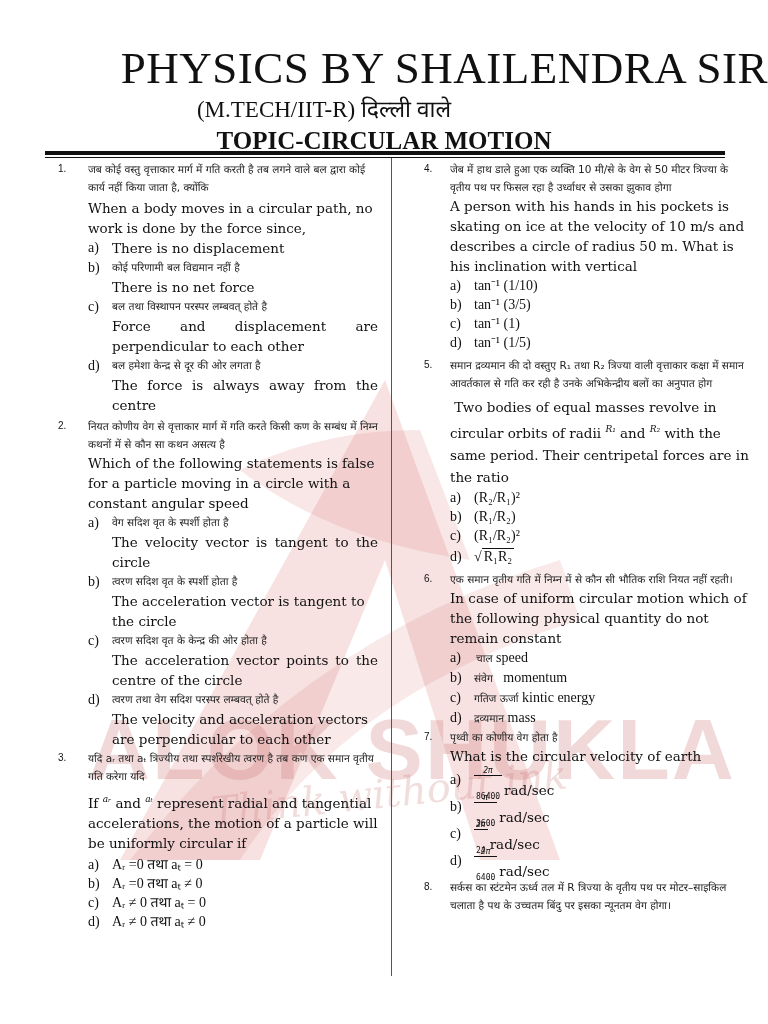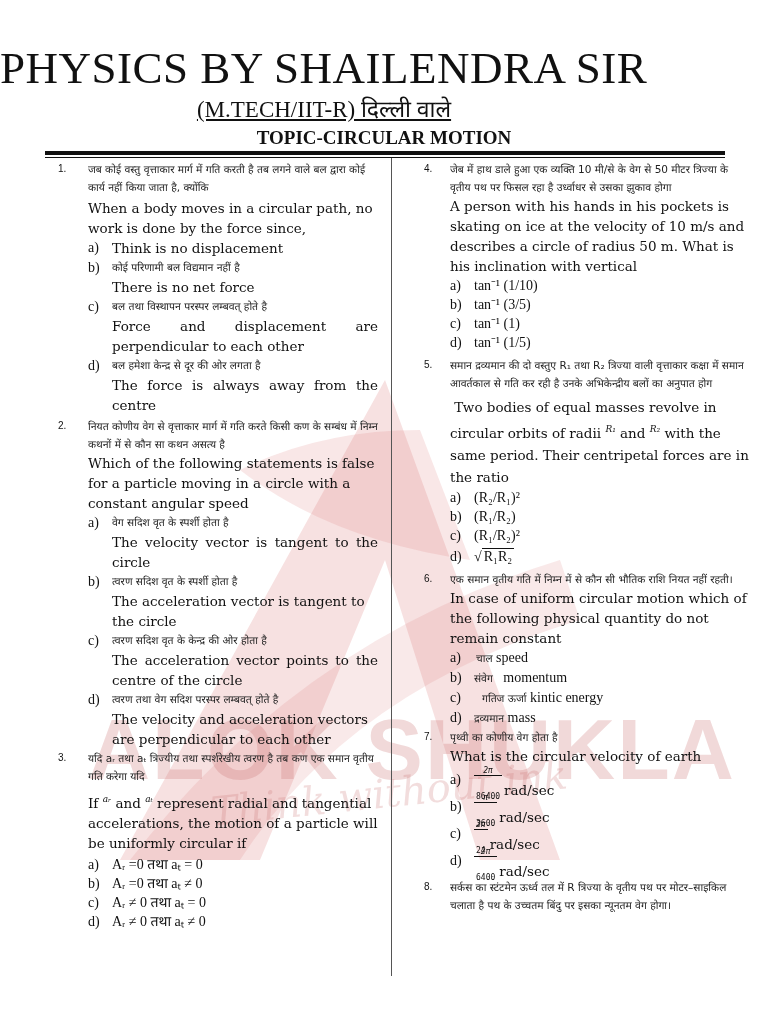--- a/index.html
+++ b/index.html
@@ -1,23 +1,23 @@
 <!DOCTYPE html>
 <html><head>
 <meta charset="utf-8">
 <style>
   html, body { margin:0; padding:0; }
   body { width:768px; height:1024px; background:#ffffff; position:relative; overflow:hidden; color:#111; }
   .page { position:absolute; left:0; top:0; width:768px; height:1024px; }
-  .header-title { position:absolute; top:46px; left:0; width:768px; text-align:left;
+  .header-title { position:absolute; top:46px; left:0; width:768px; text-align:right;
     font-family:"Liberation Serif", serif; font-size:45px; letter-spacing:0.5px; color:#111; line-height:1; }
   .header-sub { position:absolute; top:98px; left:0; width:648px; text-align:center;
-    font-family:"Liberation Serif", serif; font-size:23px; color:#111; line-height:1;text-decoration:underline; }
+    font-family:"Liberation Serif", serif; font-size:23px; color:#111; line-height:1; }
   .header-topic { position:absolute; top:128px; left:0; width:768px; text-align:center;
-    font-family:"Liberation Serif", serif; font-weight:bold; font-size:19px; color:#111; line-height:1; }
+    font-family:"Liberation Serif", serif; font-weight:bold; font-size:25px; color:#111; line-height:1; }
   .rule-thick { position:absolute; top:151px; left:45px; width:680px; height:4px; background:#111; }
   .rule-thin { position:absolute; top:157px; left:45px; width:680px; height:1px; background:#111; }
   .col-divider { position:absolute; top:158px; left:391px; width:1px; height:818px; background:#555; }
 
   .watermark { position:absolute; left:0; top:0; width:768px; height:1024px; pointer-events:none; }
   .wm-text { position:absolute; left:88px; top:700px; font-family:"Liberation Sans", sans-serif; font-weight:bold;
     font-size:86px; color:rgba(205,120,120,0.28); letter-spacing:2px; white-space:nowrap; }
   .wm-tag { position:absolute; left:210px; top:770px; font-family:"DejaVu Serif", serif; font-style:italic;
     font-size:40px; color:rgba(205,120,120,0.25); white-space:nowrap; transform:rotate(-6deg); }
 
@@ -68,21 +68,21 @@
   <div class="col-divider"></div>
 
   <div class="col col-left">
 
     <div class="q">
       <span class="q-num">1.</span>
       <div class="q-hi">जब कोई वस्तु वृत्ताकार मार्ग में गति करती है तब लगने वाले बल द्वारा कोई कार्य नहीं किया जाता है, क्योंकि</div>
       <div class="q-en" style="margin-top:2px">When a body moves in a circular path, no work is done by the force since,</div>
       <div class="opt">
         <span class="opt-letter">a)</span>
-        <div class="opt-en">Think is no displacement</div>
+        <div class="opt-en">There is no displacement</div>
       </div>
       <div class="opt">
         <span class="opt-letter">b)</span>
         <div class="opt-hi">कोई परिणामी बल विद्यमान नहीं है</div>
         <div class="opt-en">There is no net force</div>
       </div>
       <div class="opt">
         <span class="opt-letter">c)</span>
         <div class="opt-hi">बल तथा विस्थापन परस्पर लम्बवत् होते है</div>
         <div class="opt-en justify">Force and displacement are perpendicular to each other</div>
@@ -210,21 +210,21 @@
       <div class="opt">
         <span class="opt-letter">a)</span>
         <div class="opt-math"><span class="opt-hi" style="margin-left:2px">चाल</span> <span>speed</span></div>
       </div>
       <div class="opt">
         <span class="opt-letter">b)</span>
         <div class="opt-math"><span class="opt-hi" style="margin-left:0">संवेग</span>&nbsp;&nbsp; <span>momentum</span></div>
       </div>
       <div class="opt">
         <span class="opt-letter">c)</span>
-        <div class="opt-math"><span class="opt-hi" style="margin-left:8px">गतिज ऊर्जा</span> <span>kintic energy</span></div>
+        <div class="opt-math"><span class="opt-hi" style="margin-left:0">गतिज ऊर्जा</span> <span>kintic energy</span></div>
       </div>
       <div class="opt">
         <span class="opt-letter">d)</span>
         <div class="opt-math"><span class="opt-hi" style="margin-left:0">द्रव्यमान</span> <span>mass</span></div>
       </div>
     </div>
 
     <div class="q">
       <span class="q-num">7.</span>
       <div class="q-hi">पृथ्वी का कोणीय वेग होता है</div>

